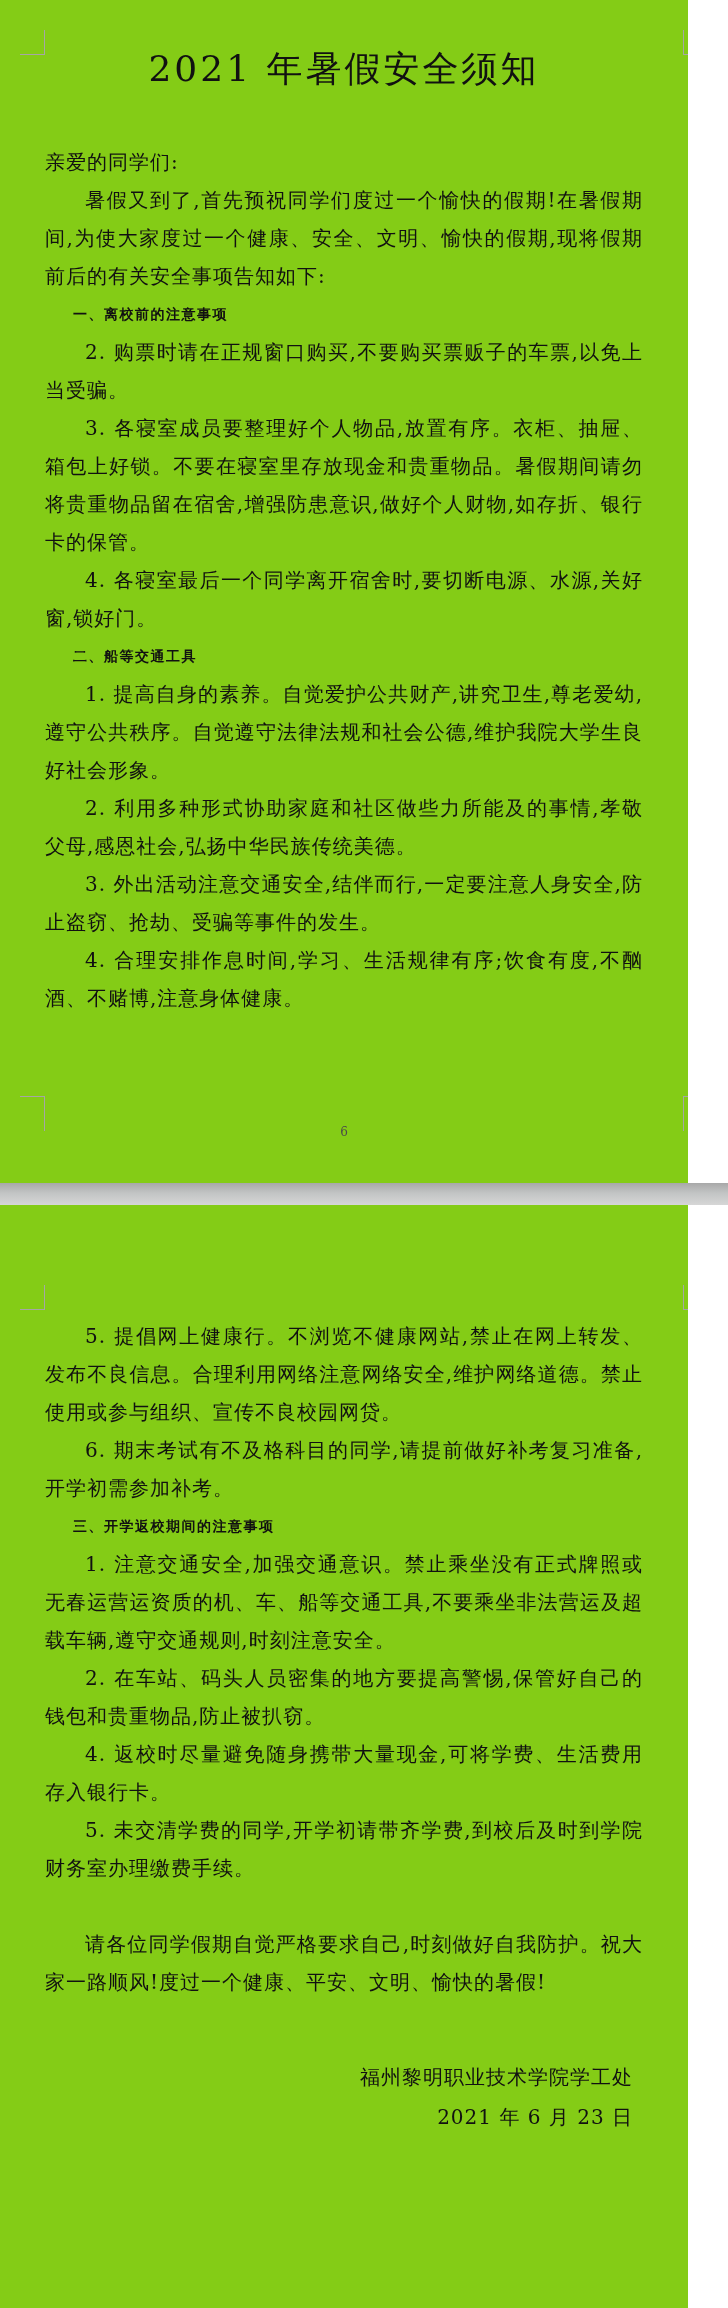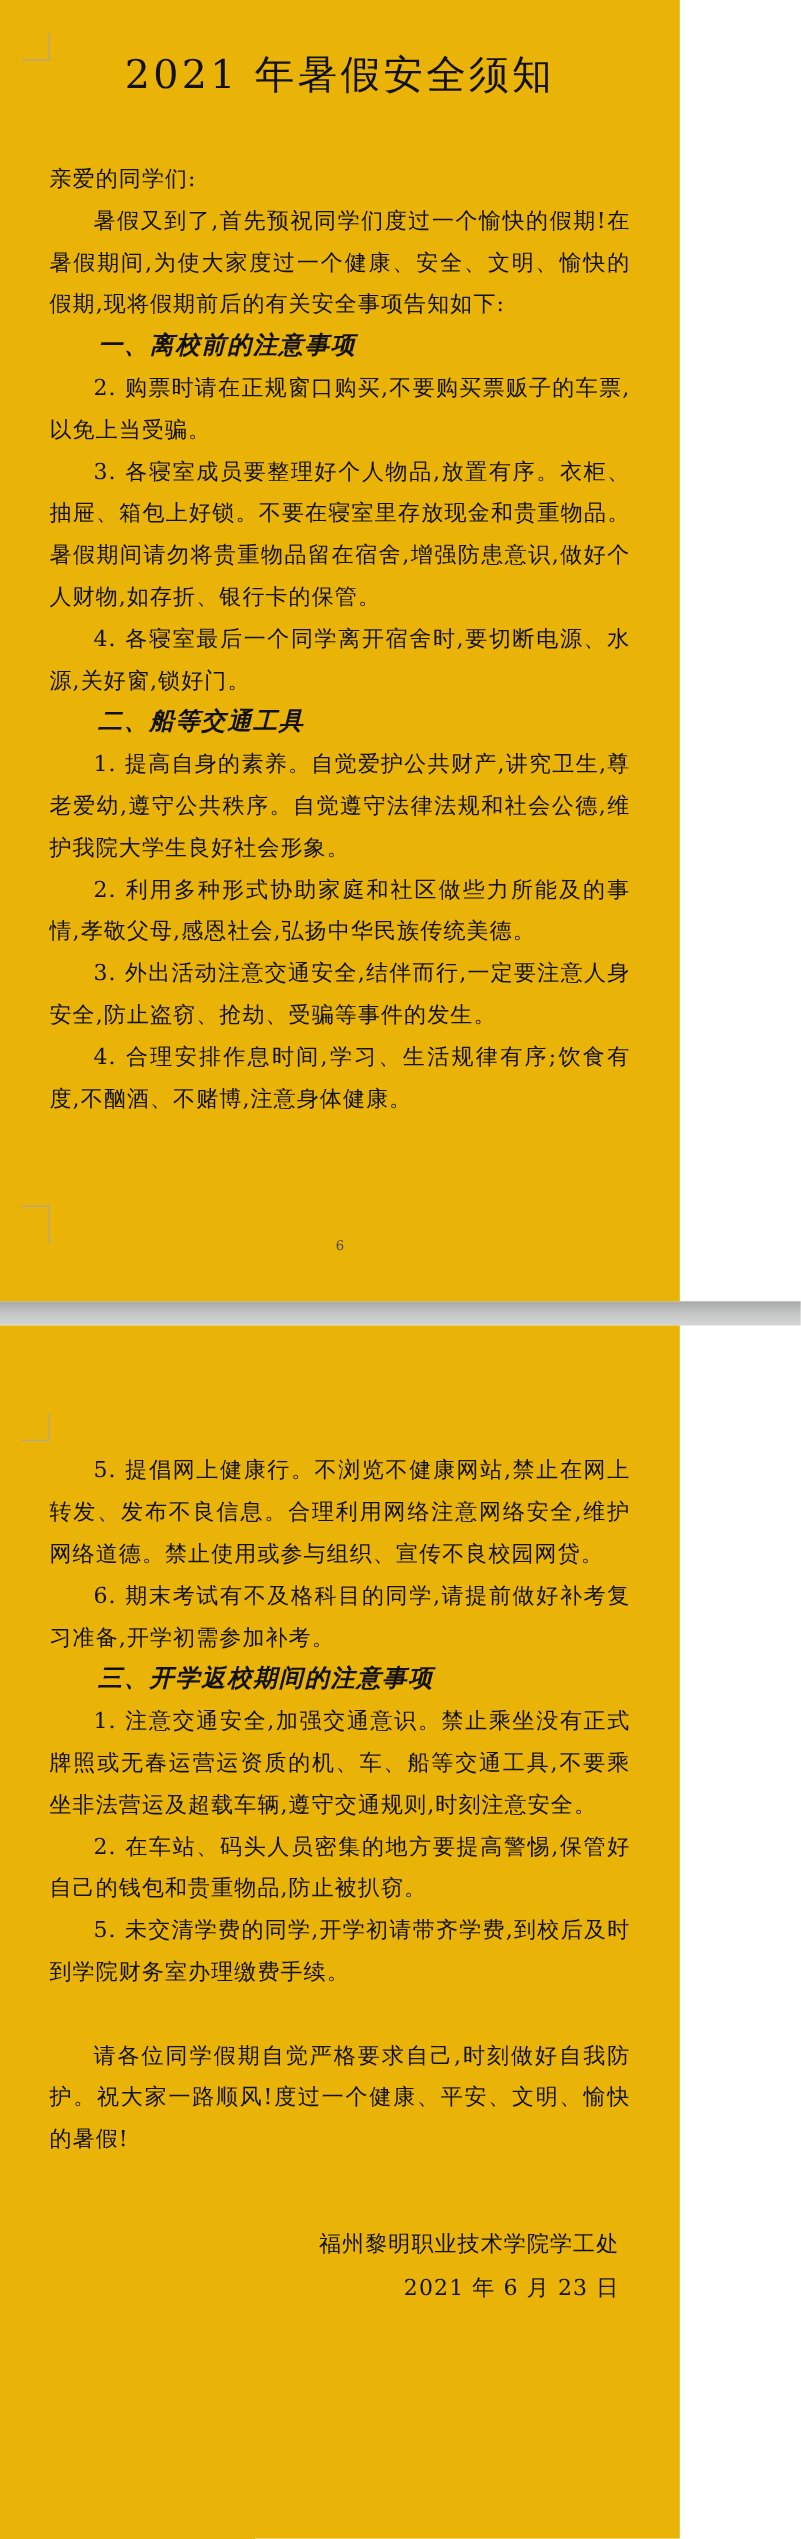--- a/index.html
+++ b/index.html
@@ -9,22 +9,22 @@
     width: 728px;
     font-family: "DejaVu Serif", serif;
     color: #111111;
   }
   .canvas {
     width: 728px;
     position: relative;
   }
   .page {
     position: relative;
-    width: 618px;
-    background: #eab308;
+    width: 688px;
+    background: #84cc16;
     overflow: hidden;
   }
   .page-1 { height: 1183px; }
   .page-2 { height: 1103px; }
   .page-gap {
     height: 22px;
     width: 728px;
     background: linear-gradient(180deg, #a8a8a8 0%, #c2c4c4 45%, #d6d6d6 100%);
   }
   
@@ -60,23 +60,22 @@
     text-align: justify;
     letter-spacing: 1px;
   }
   .page-2 .content { padding-top: 112px; }
 
   .para { margin: 0; text-indent: 2em; }
   .para.salutation { text-indent: 0; }
   .para.heading {
     font-family: "Liberation Sans", sans-serif;
     font-weight: bold;
-    font-size: 22px;
+    font-size: 14px;
     letter-spacing: 1.5px;
-    font-style: italic;
   }
   .para.spacer { height: 38px; text-indent: 0; }
 
   .page-number {
     position: absolute;
     bottom: 44px;
     left: 0;
     width: 100%;
     text-align: center;
     font-size: 12px;
@@ -130,20 +129,21 @@
   <section class="page page-2">
     <div class="crop crop-tl"></div>
     <div class="crop crop-tr"></div>
 
     <div class="content">
         <p class="para body">5. 提倡网上健康行。不浏览不健康网站,禁止在网上转发、发布不良信息。合理利用网络注意网络安全,维护网络道德。禁止使用或参与组织、宣传不良校园网贷。</p>
         <p class="para body">6. 期末考试有不及格科目的同学,请提前做好补考复习准备,开学初需参加补考。</p>
         <p class="para heading">三、开学返校期间的注意事项</p>
         <p class="para body">1. 注意交通安全,加强交通意识。禁止乘坐没有正式牌照或无春运营运资质的机、车、船等交通工具,不要乘坐非法营运及超载车辆,遵守交通规则,时刻注意安全。</p>
         <p class="para body">2. 在车站、码头人员密集的地方要提高警惕,保管好自己的钱包和贵重物品,防止被扒窃。</p>
+        <p class="para body">4. 返校时尽量避免随身携带大量现金,可将学费、生活费用存入银行卡。</p>
         <p class="para body">5. 未交清学费的同学,开学初请带齐学费,到校后及时到学院财务室办理缴费手续。</p>
         <p class="para spacer"></p>
         <p class="para body">请各位同学假期自觉严格要求自己,时刻做好自我防护。祝大家一路顺风!度过一个健康、平安、文明、愉快的暑假!</p>
       </div>
 
     <div class="signature">
       <span class="signature-inner">
         <span style="display:block">福州黎明职业技术学院学工处</span>
         <span style="display:block">2021 年 6 月 23 日</span>
       </span>

